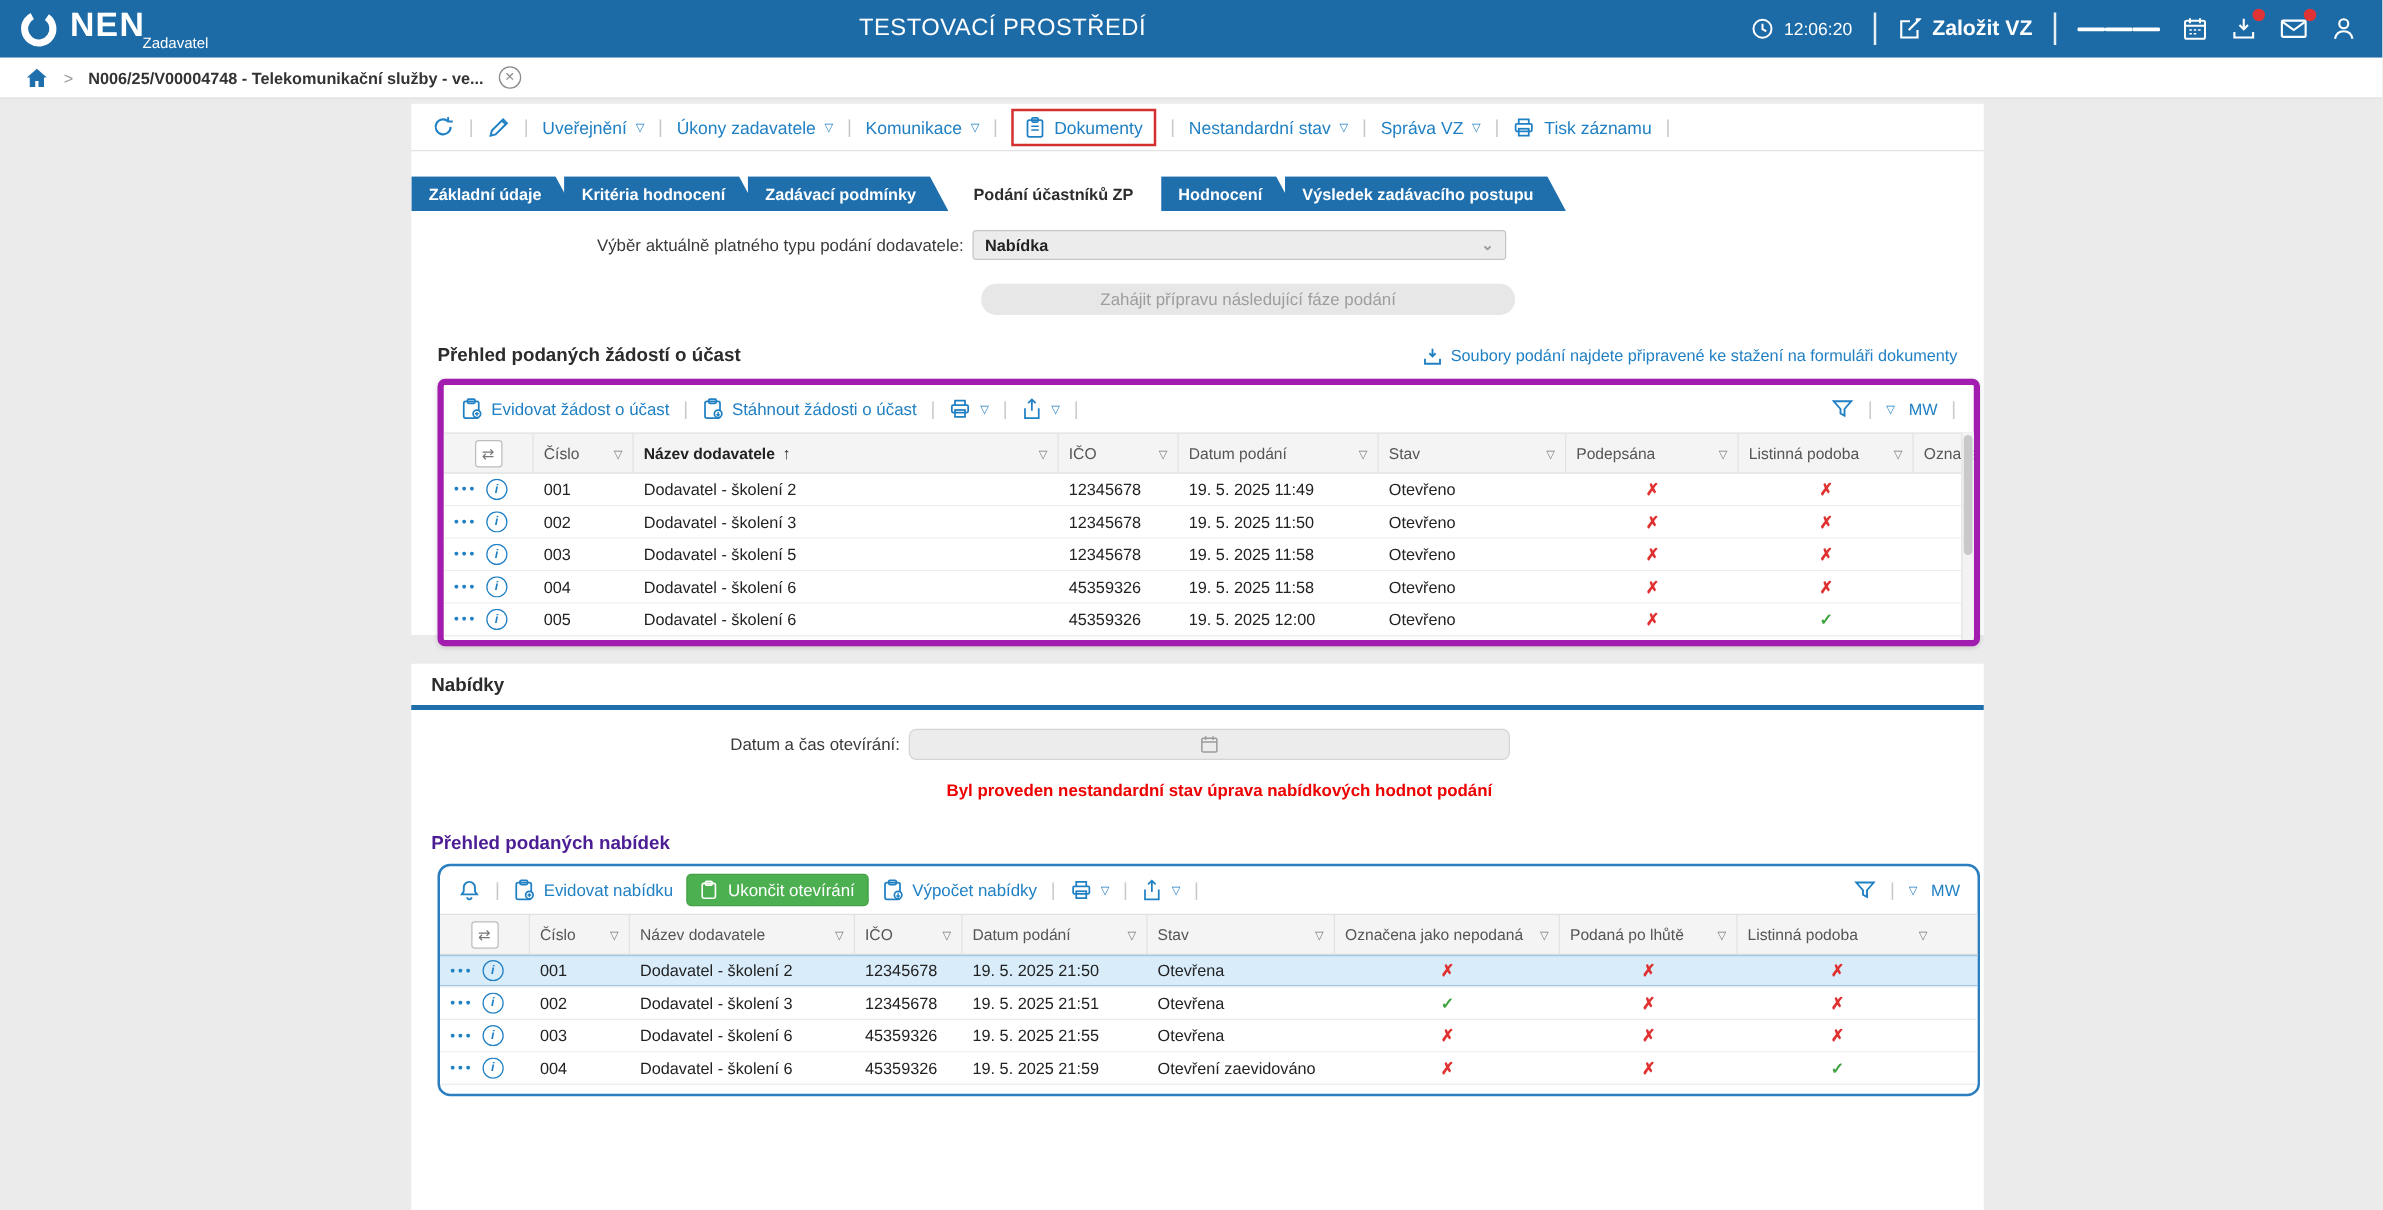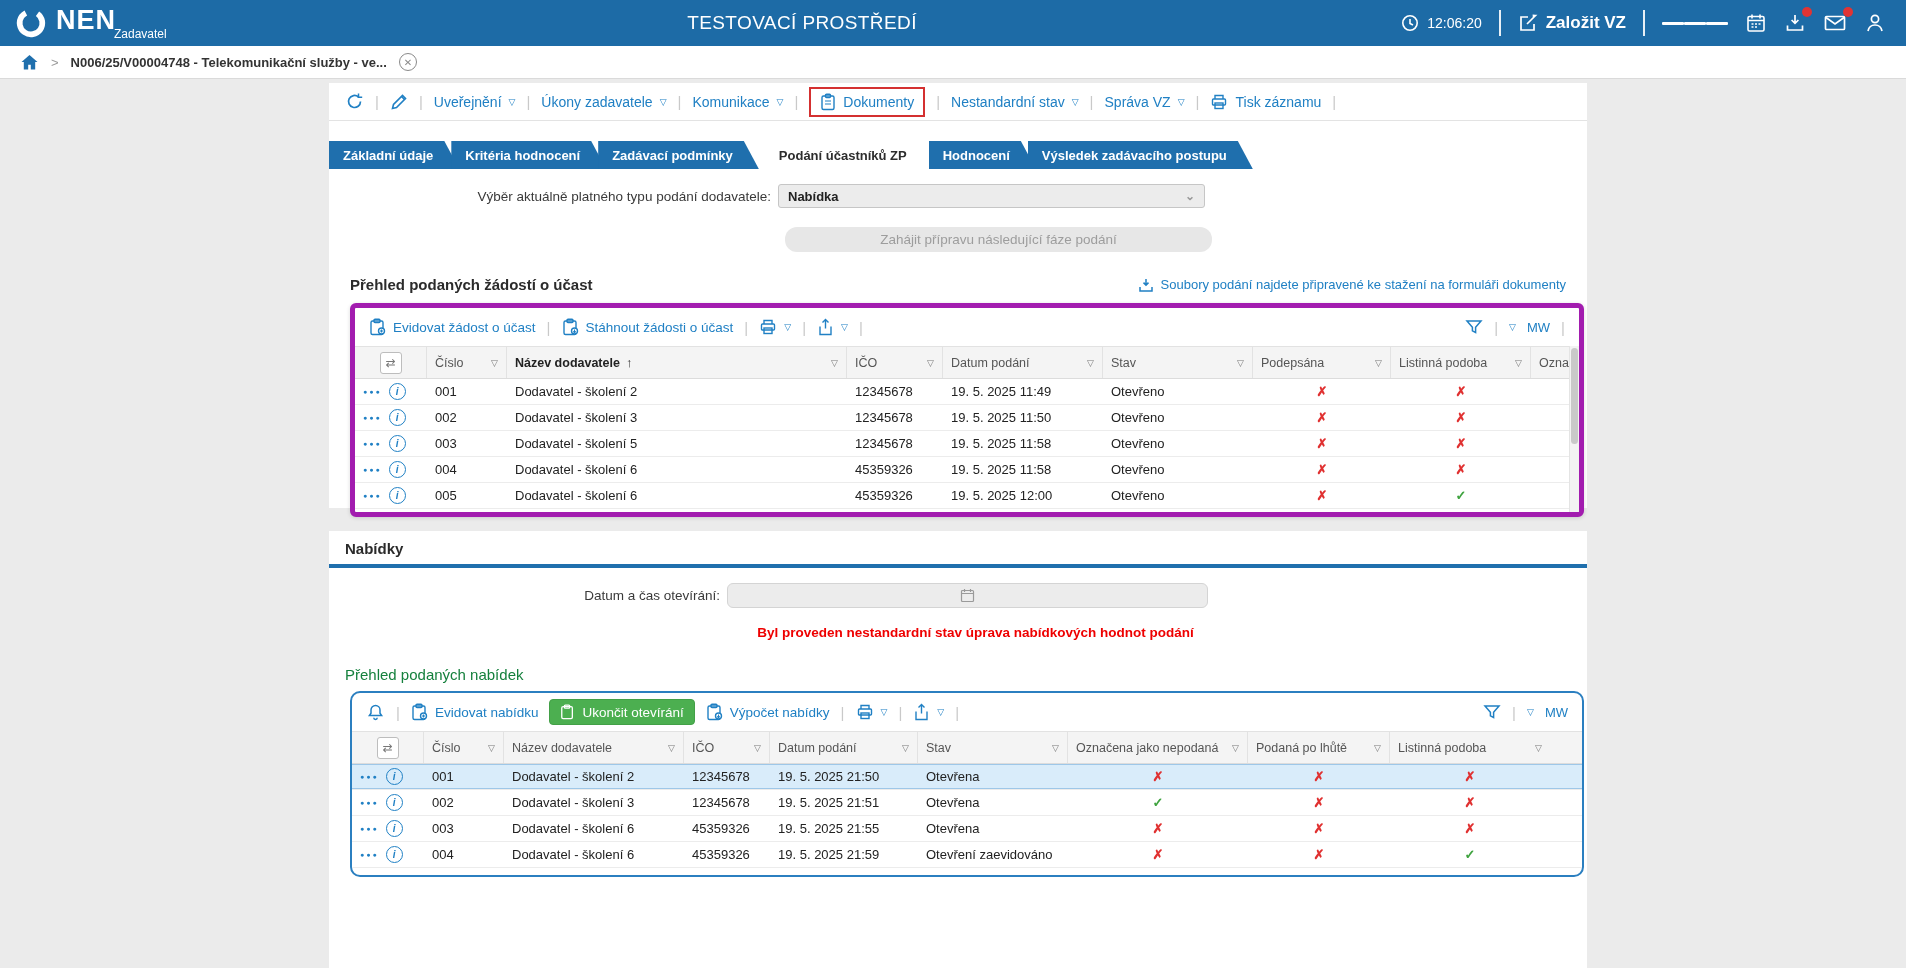--- a/index.html
+++ b/index.html
@@ -93,21 +93,21 @@
   .blue-rule { margin-top:7px; height:4px; background:#1f6fad; }
   .frow { display:flex; align-items:center; margin-top:15px; }
   .lblB { width:398px; text-align:right; padding-right:7px; font-size:13.5px; color:#3a3a3a; }
   .dt-field { width:286px; height:25px; background:#ececec; border:1px solid #c6c6c6; border-radius:6px; display:flex; align-items:center; padding:0 11px; font-weight:bold; font-size:13px; color:#222; }
   .dt-date { flex:1; }
   .dt-time { margin-left:7px; }
   .btn-calc { margin-left:30px; width:240px; height:25px; background:#e7e7e7; border:none; border-radius:12px; color:#9d9d9d; font-size:13.5px; cursor:default; }
   .open-field { width:481px; height:25px; background:#ececec; border:1px solid #d4d4d4; border-radius:6px; display:flex; align-items:center; justify-content:center; }
   .btn-send { display:block; margin:13px 0 0 406px; width:481px; height:27px; background:#fff; border:1px solid #c9c9c9; border-radius:12px; color:#2080c4; font-size:13.5px; cursor:pointer; }
   .warning { margin:17px 0 0 406px; width:481px; text-align:center; color:#ee0000; font-weight:bold; font-size:13.5px; }
-  .tbl2-title { margin:26px 0 0 16px; font-weight:normal; font-size:15px; color:#15803d; }
+  .tbl2-title { margin:26px 0 0 16px; font-weight:bold; font-size:15px; color:#4c1d95; }
 </style>
 </head>
 <body>
 
 <header class="topbar">
   <div class="logo-wrap">
     <span>
       <svg width="34" height="34" viewBox="0 0 36 36">
           <circle cx="18" cy="18" r="12" stroke="#fff" stroke-width="6" fill="none" stroke-dasharray="62 14" transform="rotate(-55 18 18)"></circle>
         </svg>

